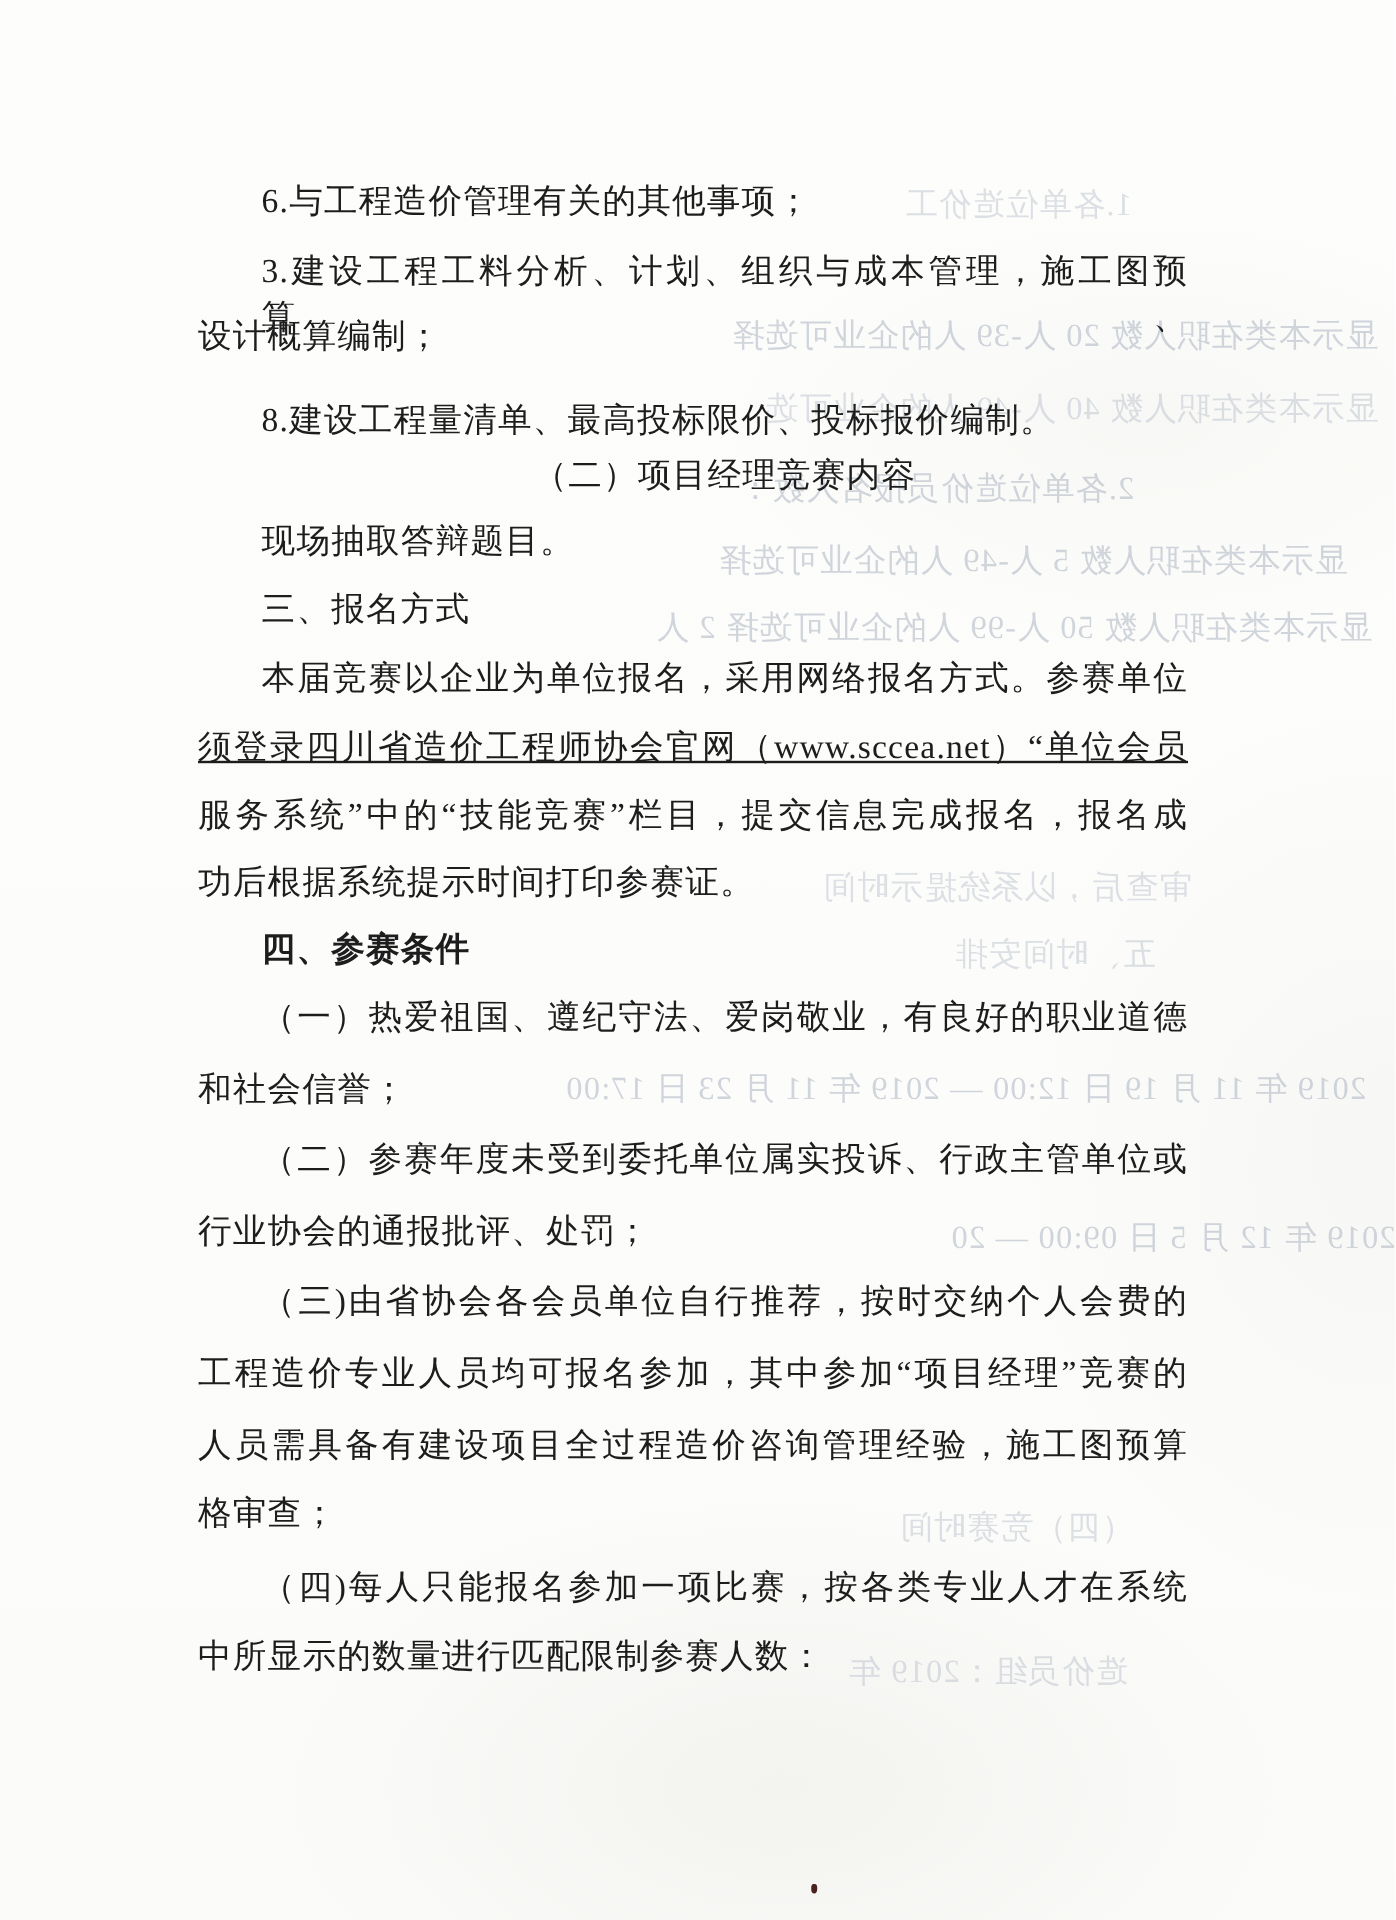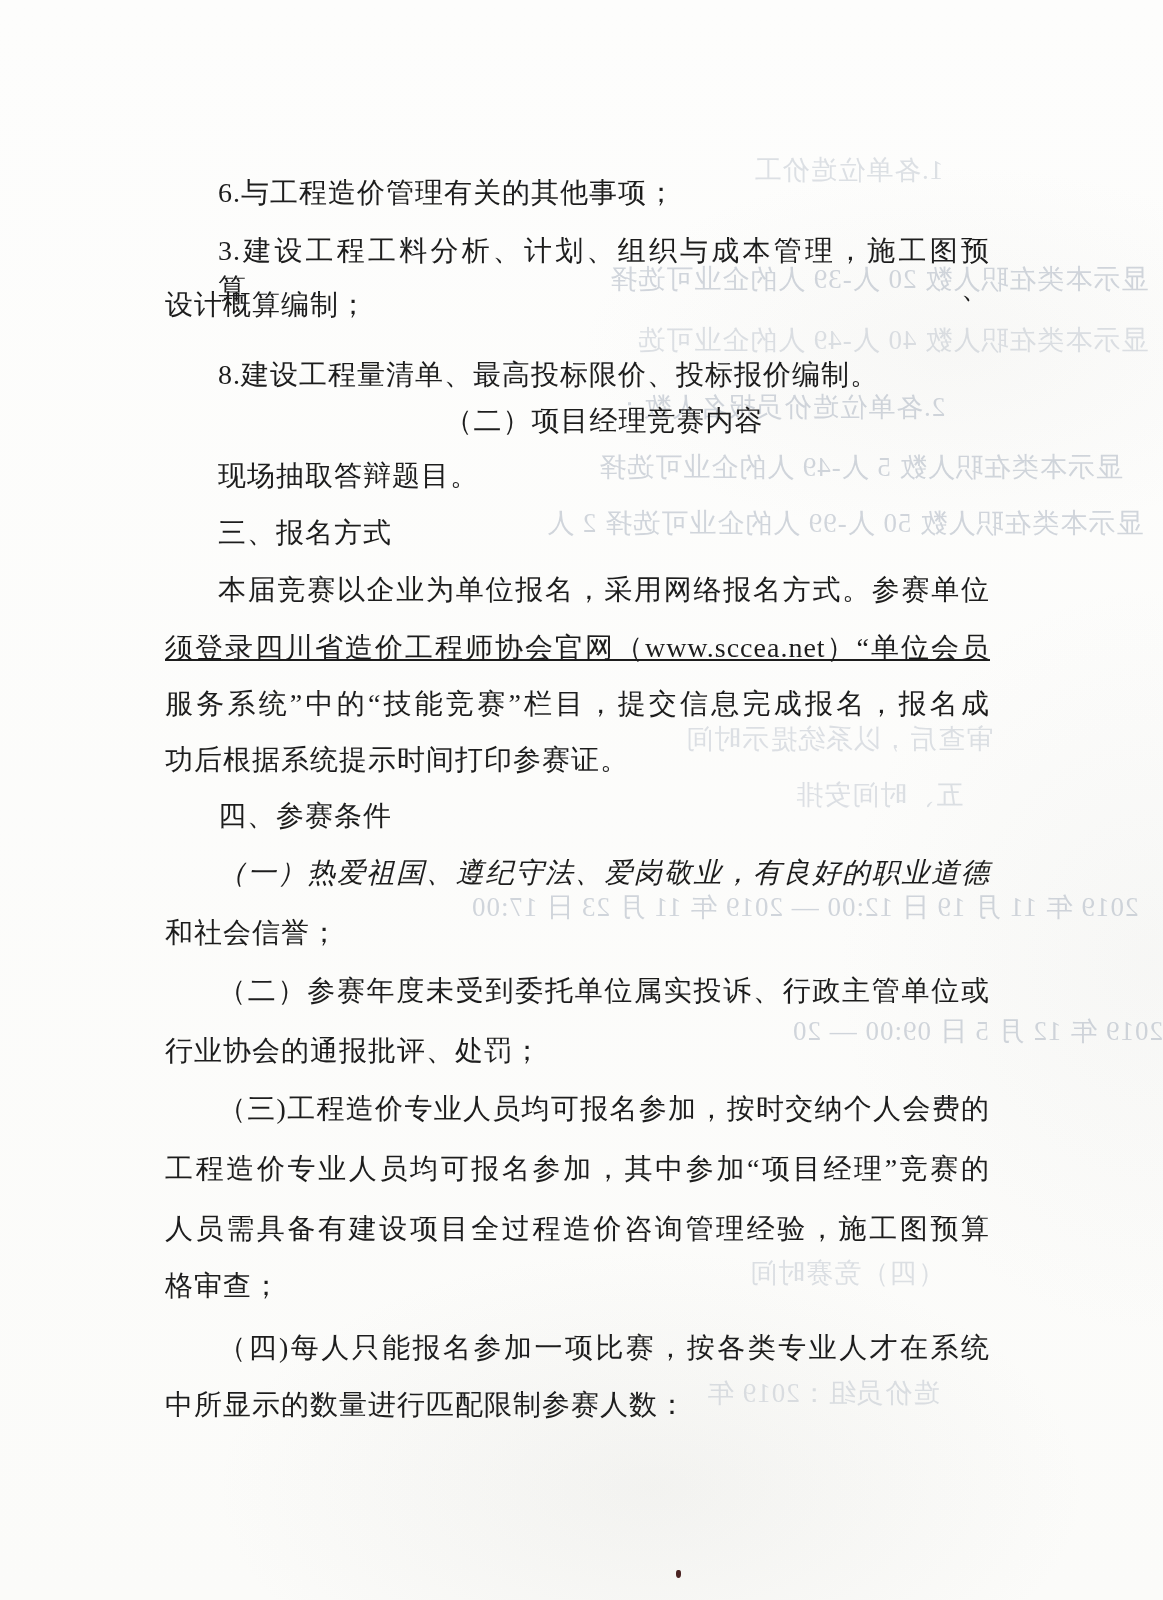--- a/index.html
+++ b/index.html
@@ -21,21 +21,20 @@
   
   .line{
     position:absolute;
     left:165px;
     width:825px;
     font-size:28px;
     line-height:38px;
     letter-spacing:1px;
     color:#1d1d1d;
     white-space:nowrap;
-    margin-top:24px;
   }
   .line.indent{ left:218px; width:772px; }
   .line.fill{
     white-space:normal;
     text-align:justify;
     text-align-last:justify;
   }
   
   .bleed-line{
     position:absolute;
@@ -83,26 +82,26 @@
     <div class="line indent fill" style="top:208px;">3.建设工程工料分析、计划、组织与成本管理，施工图预算、</div>
     <div class="line" style="top:262px;">设计概算编制；</div>
     <div class="line indent" style="top:332px;">8.建设工程量清单、最高投标限价、投标报价编制。</div>
     <div class="line indent" style="top:378px;text-align:center;">（二）项目经理竞赛内容</div>
     <div class="line indent" style="top:433px;">现场抽取答辩题目。</div>
     <div class="line indent" style="top:490px;">三、报名方式</div>
     <div class="line indent fill" style="top:547px;">本届竞赛以企业为单位报名，采用网络报名方式。参赛单位</div>
     <div class="line fill" style="top:605px;text-decoration:underline;">须登录四川省造价工程师协会官网（www.sccea.net）“单位会员</div>
     <div class="line fill" style="top:661px;">服务系统”中的“技能竞赛”栏目，提交信息完成报名，报名成</div>
     <div class="line" style="top:717px;">功后根据系统提示时间打印参赛证。</div>
-    <div class="line indent" style="top:773px;">四、参赛条件</div>
-    <div class="line indent fill" style="top:830px;font-style:italic;">（一）热爱祖国、遵纪守法、爱岗敬业，有良好的职业道德</div>
+    <div class="line indent" style="top:773px;font-weight:bold;">四、参赛条件</div>
+    <div class="line indent fill" style="top:830px;">（一）热爱祖国、遵纪守法、爱岗敬业，有良好的职业道德</div>
     <div class="line" style="top:890px;">和社会信誉；</div>
     <div class="line indent fill" style="top:948px;">（二）参赛年度未受到委托单位属实投诉、行政主管单位或</div>
     <div class="line" style="top:1008px;">行业协会的通报批评、处罚；</div>
-    <div class="line indent fill" style="top:1066px;">（三)工程造价专业人员均可报名参加，按时交纳个人会费的</div>
+    <div class="line indent fill" style="top:1066px;">（三)由省协会各会员单位自行推荐，按时交纳个人会费的</div>
     <div class="line fill" style="top:1126px;">工程造价专业人员均可报名参加，其中参加“项目经理”竞赛的</div>
     <div class="line fill" style="top:1186px;">人员需具备有建设项目全过程造价咨询管理经验，施工图预算</div>
     <div class="line" style="top:1243px;">格审查；</div>
     <div class="line indent fill" style="top:1305px;">（四)每人只能报名参加一项比赛，按各类专业人才在系统</div>
     <div class="line" style="top:1362px;">中所显示的数量进行匹配限制参赛人数：</div>
   </div>
 
   <div class="speck"></div>
 </div>
 

